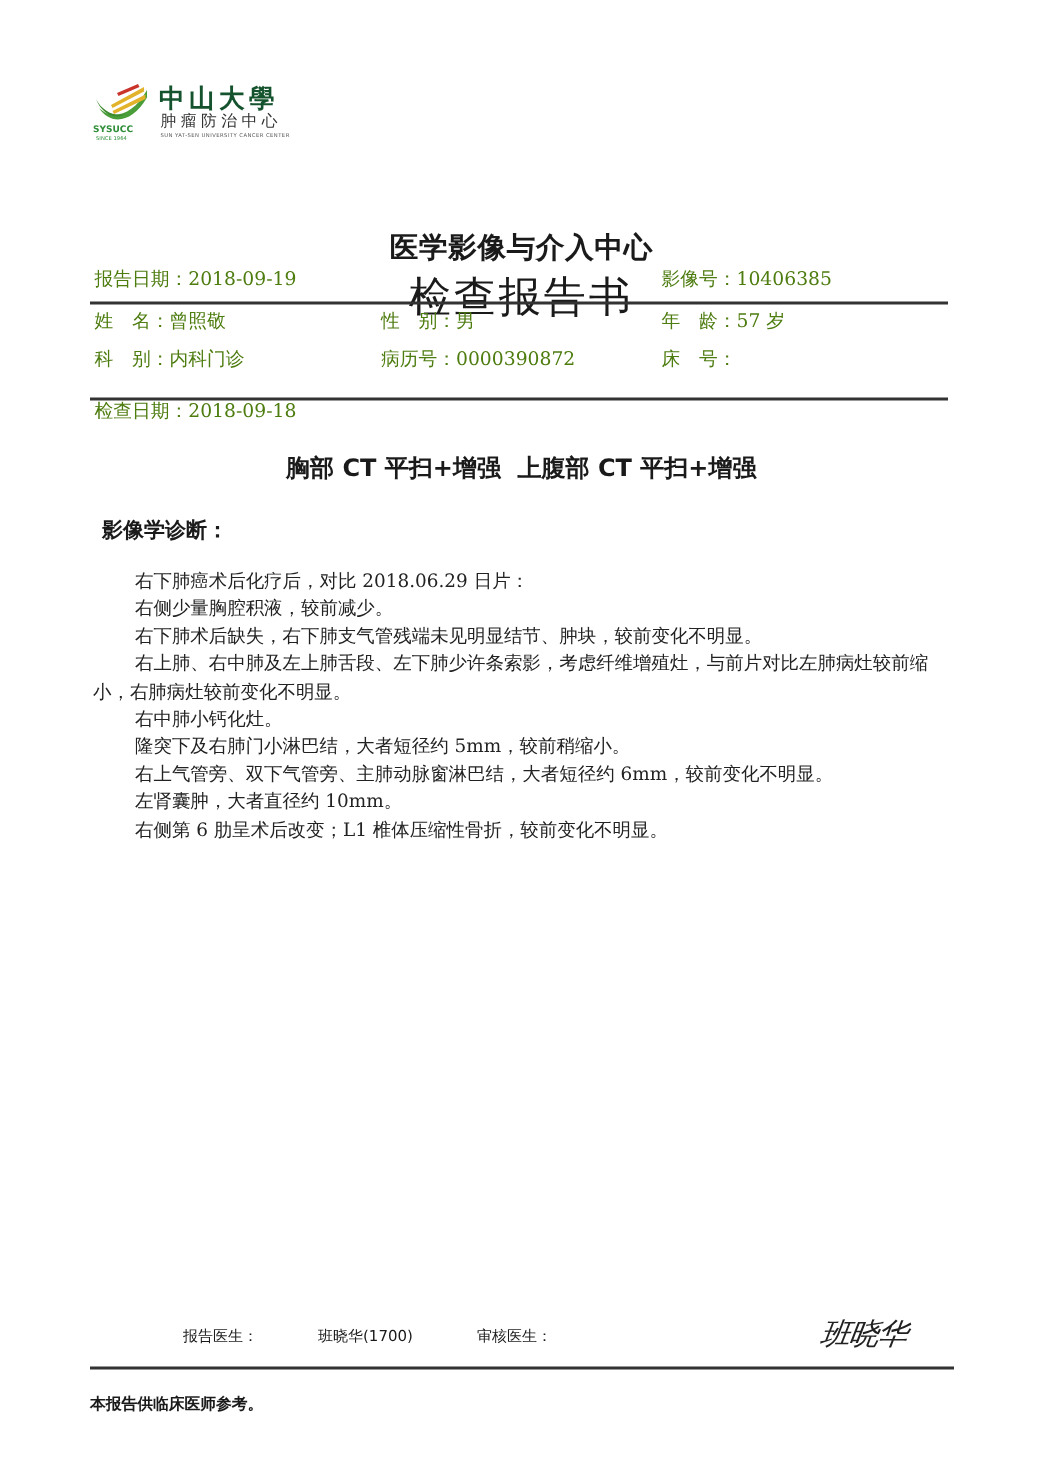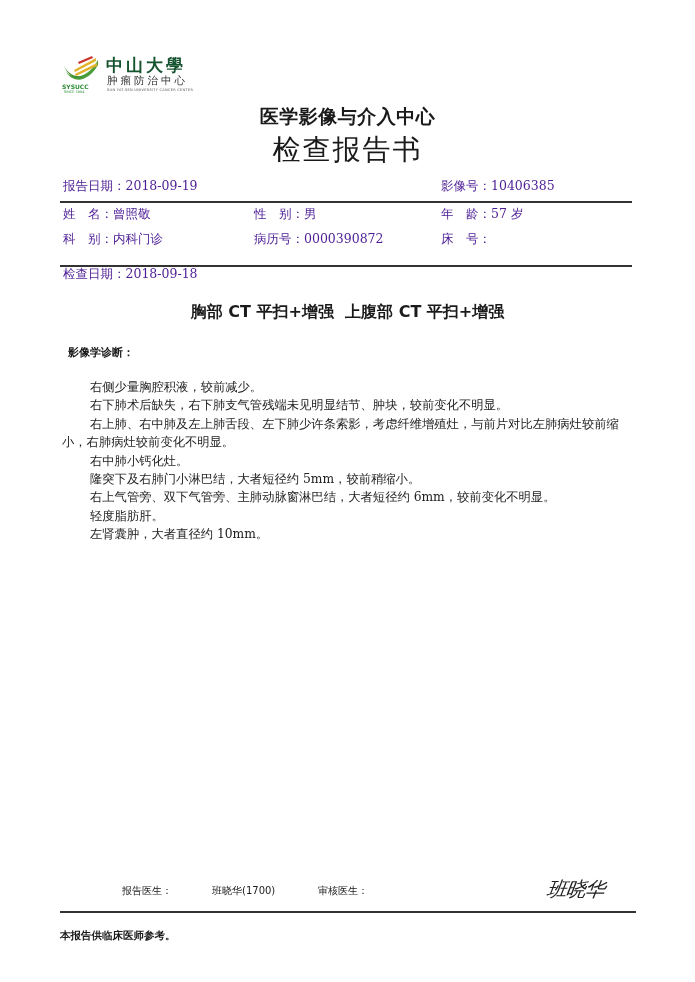--- a/index.html
+++ b/index.html
@@ -7,29 +7,29 @@
          font-family:"DejaVu Serif","Liberation Serif",serif; color:#1a1a1a; }
   .abs { position:absolute; }
   .logo { left:62px; top:52px; width:130px; height:42px; }
   .logo-mark { position:absolute; left:0; top:0; width:40px; height:42px; }
   .logo-cn-1 { position:absolute; left:44px; top:2px; font-family:"DejaVu Sans","Liberation Sans",sans-serif; font-weight:bold; font-size:17px; letter-spacing:3px; color:#14532d; }
   .logo-cn-2 { position:absolute; left:45px; top:22px; font-family:"DejaVu Sans","Liberation Sans",sans-serif; font-size:10.5px; letter-spacing:3px; color:#333; }
   .logo-en { position:absolute; left:45px; top:36px; font-family:"DejaVu Sans","Liberation Sans",sans-serif; font-size:3.5px; color:#555; letter-spacing:0.3px; white-space:nowrap; }
   .logo-sysucc { position:absolute; left:0; top:31px; font-family:"DejaVu Sans","Liberation Sans",sans-serif; font-size:6px; font-weight:bold; color:#2f8f3a; }
   .logo-sub { position:absolute; left:2px; top:38px; font-family:"DejaVu Sans","Liberation Sans",sans-serif; font-size:3.5px; color:#2f8f3a; }
 
-  .center-title { left:0; width:695px; text-align:center; }
+  .center-title { left:0; width:695px; text-align:center;margin-top:48px; }
   .title1 { top:104px; font-family:"DejaVu Sans","Liberation Sans",sans-serif; font-weight:bold; font-size:19px; letter-spacing:0.5px; }
   .title2 { top:131px; font-family:"DejaVu Sans","Liberation Sans",sans-serif; font-size:28px; letter-spacing:2px; }
 
-  .field { font-size:12.5px; white-space:nowrap; color:#4c1d95; }
+  .field { font-size:12.5px; white-space:nowrap; color:#4d7c0f; }
   .rule { background:#333; height:1.5px; }
 
   .exam-title { top:302px; left:0; width:695px; text-align:center; font-family:"DejaVu Sans","Liberation Sans",sans-serif; font-weight:bold; font-size:16px; }
-  .diag-head { left:68px; top:345px; font-family:"DejaVu Sans","Liberation Sans",sans-serif; font-weight:bold; font-size:11px; }
+  .diag-head { left:68px; top:345px; font-family:"DejaVu Sans","Liberation Sans",sans-serif; font-weight:bold; font-size:14px; }
   .diag-body { left:62px; top:378px; width:576px; font-size:12.3px; line-height:18.4px; color:#222; }
   .diag-body p { margin:0; text-indent:28px; }
 
   .sign-row { top:884px; font-family:"DejaVu Sans","Liberation Sans",sans-serif; font-size:10px; }
   .signature { left:547px; top:876px; font-family:"DejaVu Serif","Liberation Serif",serif; font-style:italic; font-size:20px; color:#222; transform:skewX(-8deg); letter-spacing:-1px; }
   .footnote { left:60px; top:929px; font-family:"DejaVu Sans","Liberation Sans",sans-serif; font-weight:bold; font-size:10.5px; }
 </style>
 </head>
 <body>
 
@@ -83,28 +83,29 @@
 <div class="abs rule" style="left:60px; top:265px; width:572px;"></div>
 
 <div class="abs field" style="left:63px; top:266px;">
   <span>检查日期：</span><span>2018-09-18</span>
 </div>
 
 <div class="abs exam-title" style="white-space:pre;">胸部 CT 平扫+增强  上腹部 CT 平扫+增强</div>
 
 <div class="abs diag-head">影像学诊断：</div>
 <div class="abs diag-body">
+  <p>右下肺癌术后化疗后，对比 2018.06.29 日片：</p>
   <p>右侧少量胸腔积液，较前减少。</p>
   <p>右下肺术后缺失，右下肺支气管残端未见明显结节、肿块，较前变化不明显。</p>
   <p>右上肺、右中肺及左上肺舌段、左下肺少许条索影，考虑纤维增殖灶，与前片对比左肺病灶较前缩小，右肺病灶较前变化不明显。</p>
   <p>右中肺小钙化灶。</p>
   <p>隆突下及右肺门小淋巴结，大者短径约 5mm，较前稍缩小。</p>
   <p>右上气管旁、双下气管旁、主肺动脉窗淋巴结，大者短径约 6mm，较前变化不明显。</p>
-  <p>轻度脂肪肝。</p>
   <p>左肾囊肿，大者直径约 10mm。</p>
+  <p>右侧第 6 肋呈术后改变；L1 椎体压缩性骨折，较前变化不明显。</p>
 </div>
 
 <div class="abs sign-row" style="left:122px;">报告医生：</div>
 <div class="abs sign-row" style="left:212px;">班晓华(1700)</div>
 <div class="abs sign-row" style="left:318px;">审核医生：</div>
 <div class="abs signature">班晓华</div>
 
 <div class="abs rule" style="left:60px; top:911px; width:576px;"></div>
 
 <div class="abs footnote">本报告供临床医师参考。</div>

